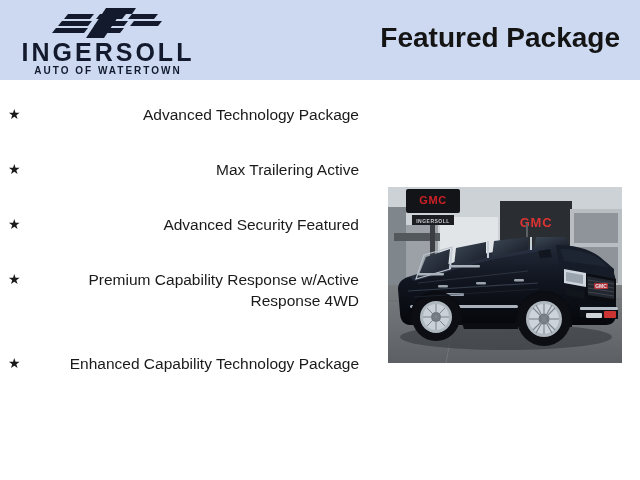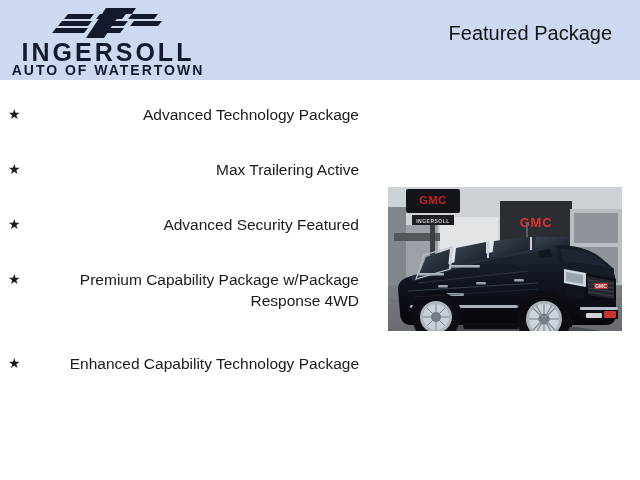--- a/index.html
+++ b/index.html
@@ -54,35 +54,35 @@
     color: #131a2e;
     line-height: 25px;
     white-space: nowrap;
   }
   #logo-tagline {
     position: absolute;
     left: 0;
     top: 63px;
     width: 200px;
     text-align: center;
-    font-size: 14px;
+    font-size: 10px;
     font-weight: bold;
     letter-spacing: 2.0px;
     color: #131a2e;
     line-height: 11px;
     white-space: nowrap;
   }
 
   
   #header-title {
     position: absolute;
-    right: 28px;
+    right: 20px;
     top: 22px;
-    font-size: 20px;
-    font-weight: normal;
+    font-size: 28px;
+    font-weight: bold;
     color: #141414;
     letter-spacing: 0px;
     white-space: nowrap;
     text-align: right;
   }
 
   
   #package-list {
     position: absolute;
     left: 8px;
@@ -110,21 +110,21 @@
     display: block;
     text-align: right;
   }
 
   
   #vehicle-photo {
     position: absolute;
     left: 388px;
     top: 187px;
     width: 234px;
-    height: 144px;
+    height: 176px;
     overflow: hidden;
     background: #6e7275;
   }
   #vehicle-photo svg {
     display: block;
   }
 </style>
 </head>
 <body>
 
@@ -174,21 +174,21 @@
     <span class="package-label">Max Trailering Active</span>
   </div>
 
   <div class="package-item">
     <span class="bullet-star">★</span>
     <span class="package-label">Advanced Security Featured</span>
   </div>
 
   <div class="package-item" style="margin-bottom:42px;">
     <span class="bullet-star">★</span>
-    <span class="package-label">Premium Capability Package w/Package Response 4WD</span>
+    <span class="package-label">Premium Capability Response w/Active Response 4WD</span>
   </div>
 
   <div class="package-item">
     <span class="bullet-star">★</span>
     <span class="package-label">Enhanced Capability Technology Package</span>
   </div>
 
 </div>
 
 <div id="vehicle-photo">

